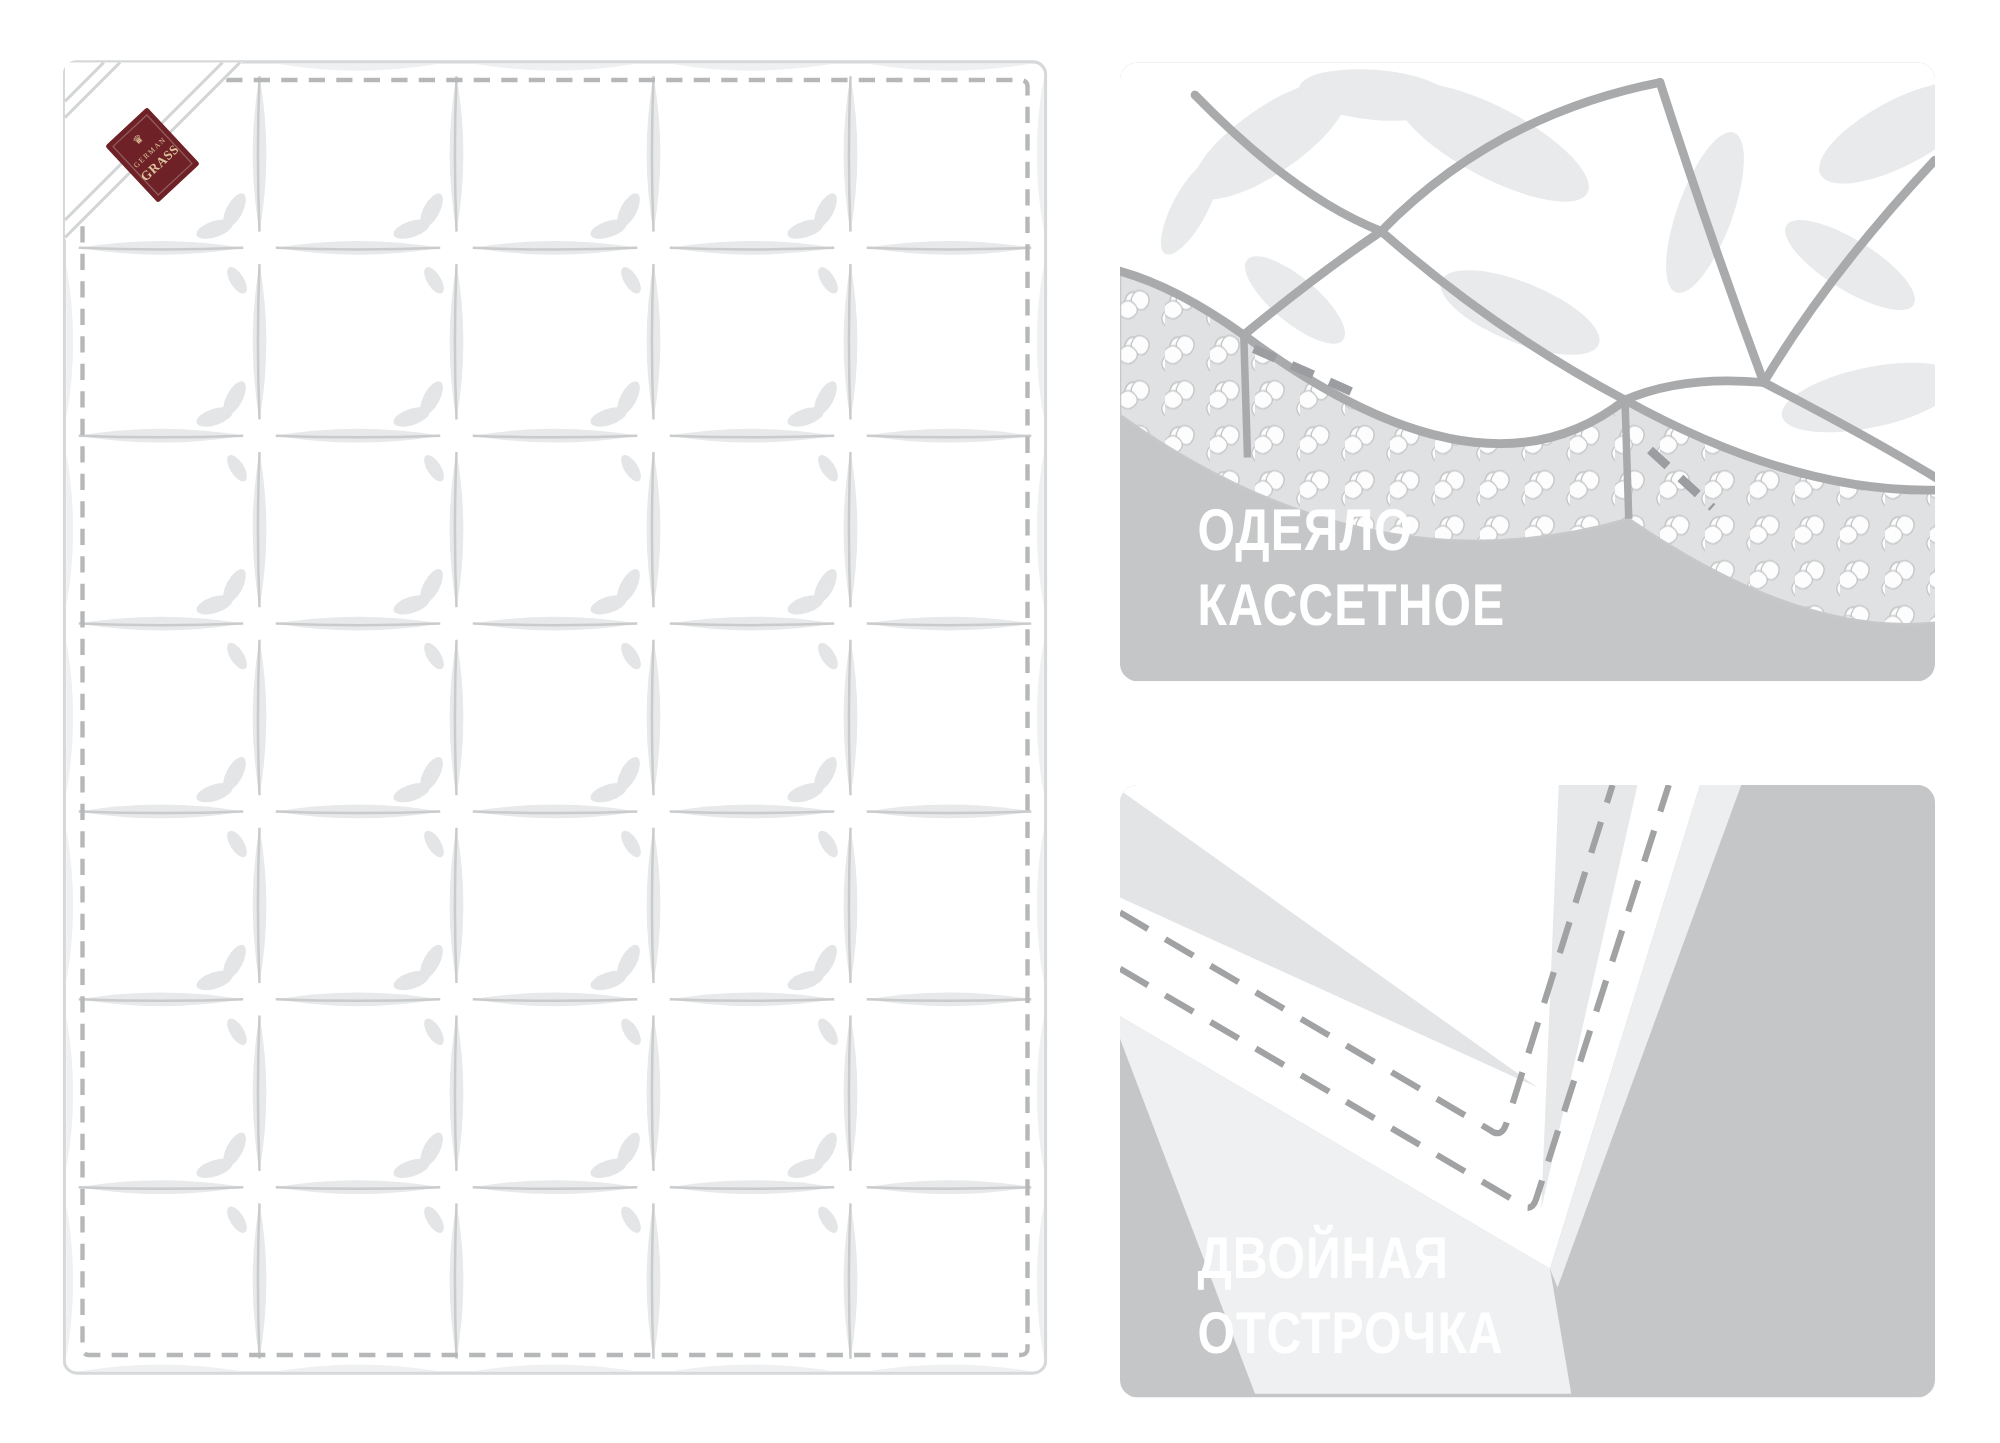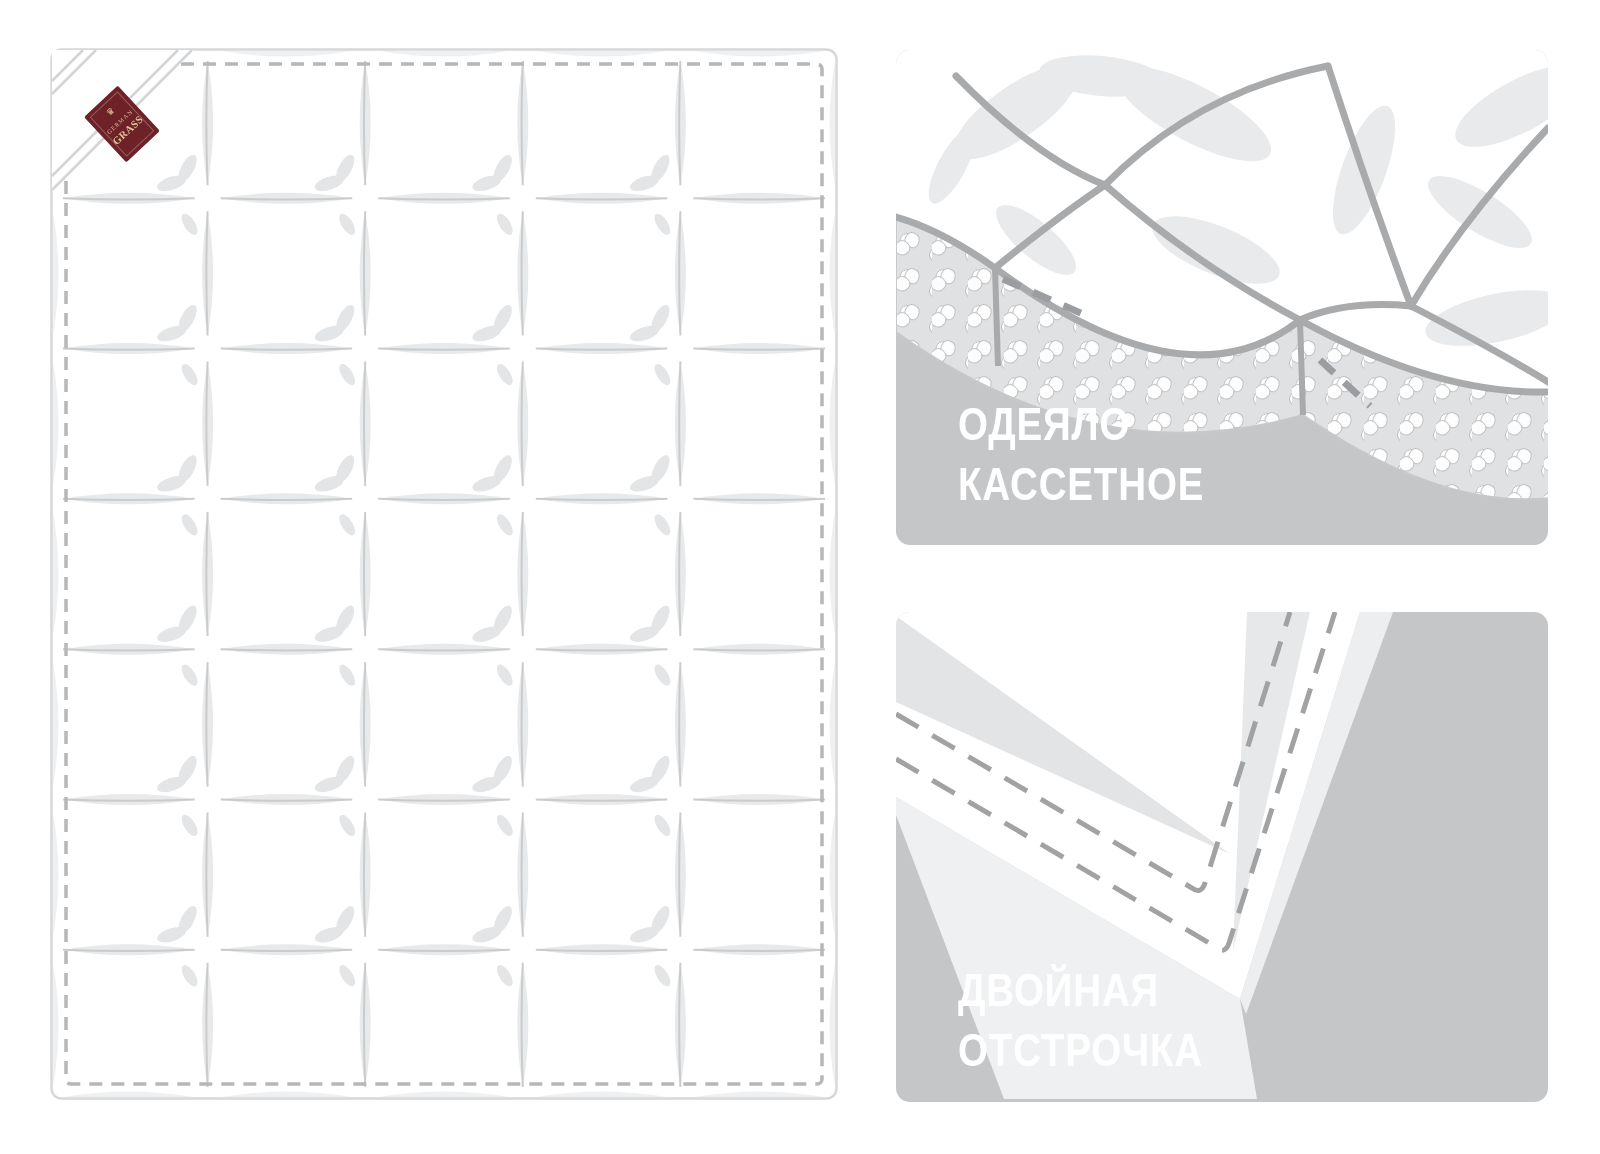--- a/index.html
+++ b/index.html
@@ -2,21 +2,21 @@
 <html><head>
 <meta charset="utf-8">
 <style>
   html,body{margin:0;padding:0;background:#ffffff;}
   .page{position:relative;width:1600px;height:1154px;background:#ffffff;overflow:hidden;
         font-family:"Liberation Sans",sans-serif;}
   .quilt{position:absolute;left:50px;top:48px;width:788px;height:1052px;margin:0;}
   .quilt svg{display:block;width:100%;height:100%;}
   .card{position:absolute;left:896px;width:652px;text-decoration:underline;}
   .card-top{top:50px;height:495px;}
-  .card-bottom{top:612px;height:490px;}
+  .card-bottom{top:628px;height:490px;}
   .card svg.card-art{position:absolute;left:0;top:0;width:100%;height:100%;display:block;}
   .card-label{position:absolute;left:62px;top:344px;color:#ffffff;font-weight:bold;
               font-size:47px;line-height:60px;letter-spacing:1px;
               transform:scaleX(.82);transform-origin:left top;white-space:nowrap;}
   .card-bottom .card-label{top:348px;}
   .card-label span{display:block;}
 </style>
 </head>
 <body>
 

